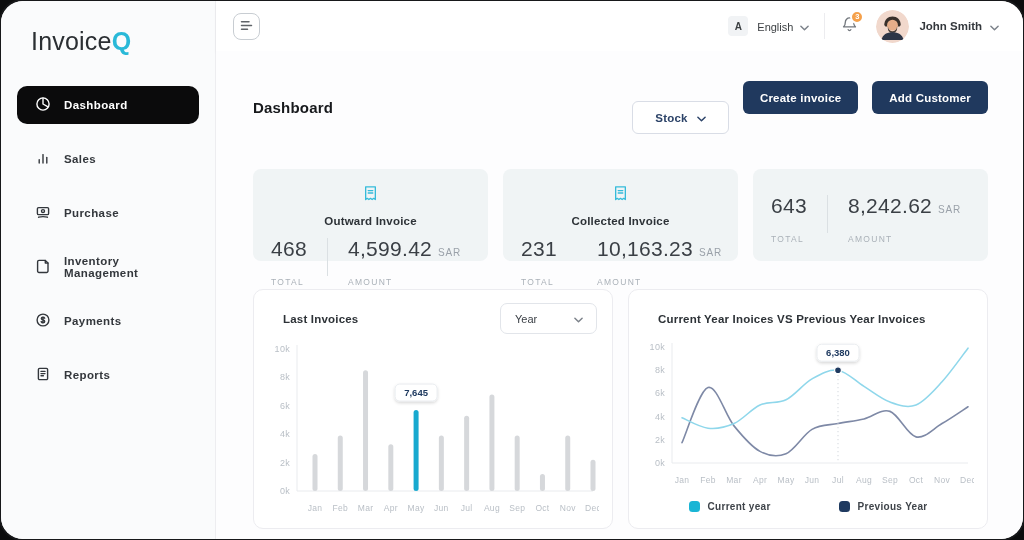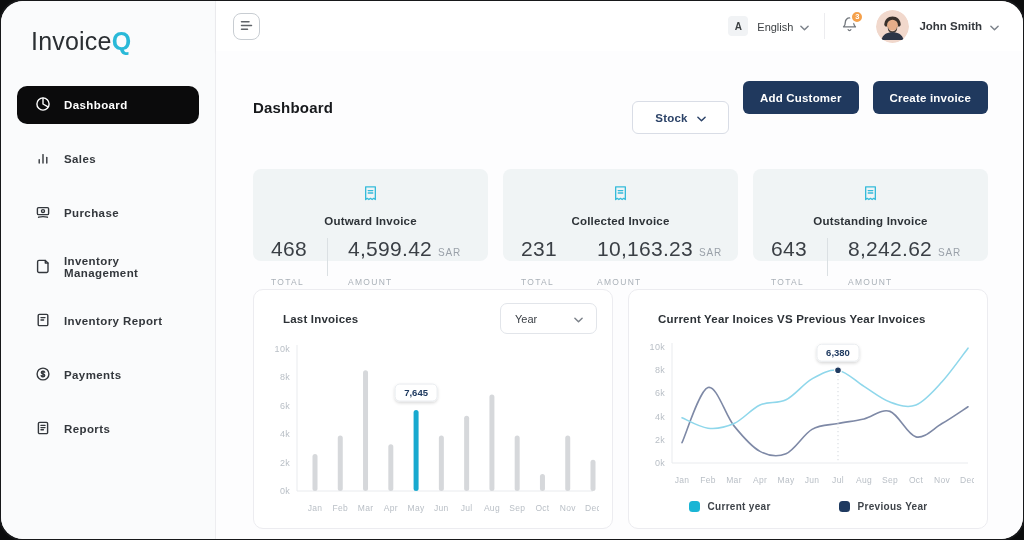--- a/index.html
+++ b/index.html
@@ -111,27 +111,20 @@
       </div>
       <div class="nav-item">
         <span><svg viewBox="0 0 16 16">
               <path d="M4 2.4h6.3L13 5.1v8a1.4 1.4 0 0 1-1.4 1.4H4A1.4 1.4 0 0 1 2.6 13V3.8A1.4 1.4 0 0 1 4 2.4z"></path>
               <path d="M10.3 2.4v2.7H13"></path>
             </svg></span>
         <span>Inventory Management</span>
       </div>
       <div class="nav-item">
         <span><svg viewBox="0 0 16 16">
-              <rect x="3.2" y="2.4" width="9.6" height="11.2" rx="1.2"></rect>
-              <path d="M6 5.6h4M6 8h2.6"></path>
-            </svg></span>
-        <span>Inventory Report</span>
-      </div>
-      <div class="nav-item">
-        <span><svg viewBox="0 0 16 16">
               <circle cx="8" cy="8" r="5.9"></circle>
               <path d="M8 4.9v6.2M9.7 6.2c-.3-.7-1-1-1.7-1-1 0-1.7.5-1.7 1.3 0 1.9 3.4 1 3.4 2.9 0 .8-.8 1.3-1.7 1.3-.8 0-1.5-.4-1.8-1.1"></path>
             </svg></span>
         <span>Payments</span>
       </div>
       <div class="nav-item">
         <span><svg viewBox="0 0 16 16">
               <path d="M4.6 2.4h6.8a1.2 1.2 0 0 1 1.2 1.2v8.8a1.2 1.2 0 0 1-1.2 1.2H4.6a1.2 1.2 0 0 1-1.2-1.2V3.6a1.2 1.2 0 0 1 1.2-1.2z"></path>
               <path d="M6 5.4h4M6 7.6h4M6 9.8h2.4"></path>
             </svg></span>
@@ -182,22 +175,22 @@
 
       <div class="page-head">
         <h1 class="page-title">Dashboard</h1>
         <div class="actions">
           <button class="btn btn-outline">
             <span>Stock</span>
             <span><svg class="chev" viewBox="0 0 10 6">
                   <path d="M1 1l4 4 4-4"></path>
                 </svg></span>
           </button>
+          <button class="btn btn-primary">Create invoice</button>
           <button class="btn btn-primary">Add Customer</button>
-          <button class="btn btn-primary">Create invoice</button>
         </div>
       </div>
 
       <div class="stats">
         <div class="stat">
           <div class="stat-head">
             <span><svg viewBox="0 0 20 20">
                   <path d="M4.9 3h10.2v13.4l-1.7-1.3-1.7 1.3-1.7-1.3-1.7 1.3-1.7-1.3-1.7 1.3z"></path>
                   <path d="M7.6 6.9h4.8M7.6 9.5h4.8"></path>
                 </svg></span>
@@ -235,27 +228,20 @@
             <div>
                 <div class="amount-row">
                   <span class="num">10,163.23</span>
                   <span class="sar">SAR</span>
                 </div>
               <div class="lbl">AMOUNT</div>
               </div>
           </div>
         </div>
         <div class="stat">
-          <div class="stat-head">
-            <span><svg viewBox="0 0 20 20">
-                  <path d="M4.9 3h10.2v13.4l-1.7-1.3-1.7 1.3-1.7-1.3-1.7 1.3-1.7-1.3-1.7 1.3z"></path>
-                  <path d="M7.6 6.9h4.8M7.6 9.5h4.8"></path>
-                </svg></span>
-            <span>Outstanding Invoice</span>
-          </div>
           <div class="stat-body">
             <div>
                 <div class="num">643</div>
               <div class="lbl">TOTAL</div>
               </div>
             <div class="vdiv"></div>
             <div>
                 <div class="amount-row">
                   <span class="num">8,242.62</span>
                   <span class="sar">SAR</span>

